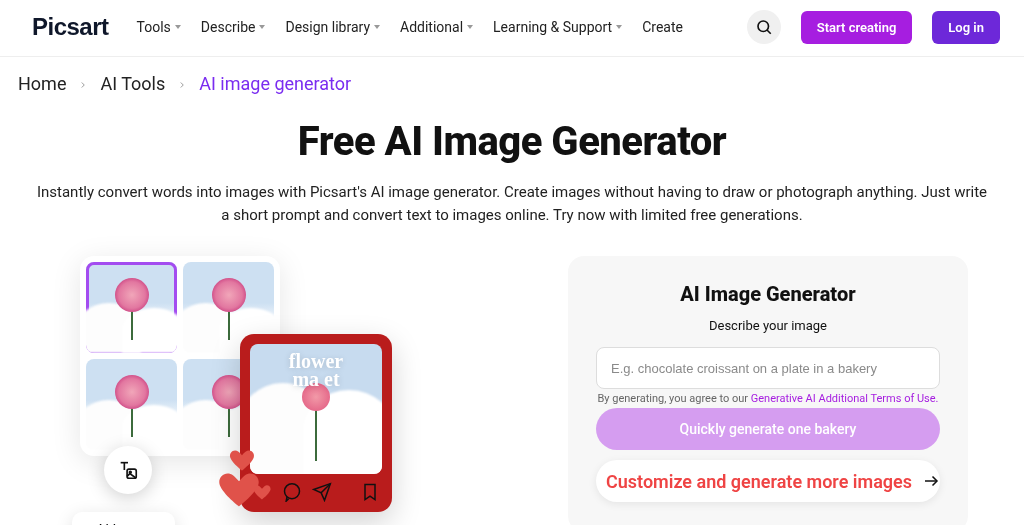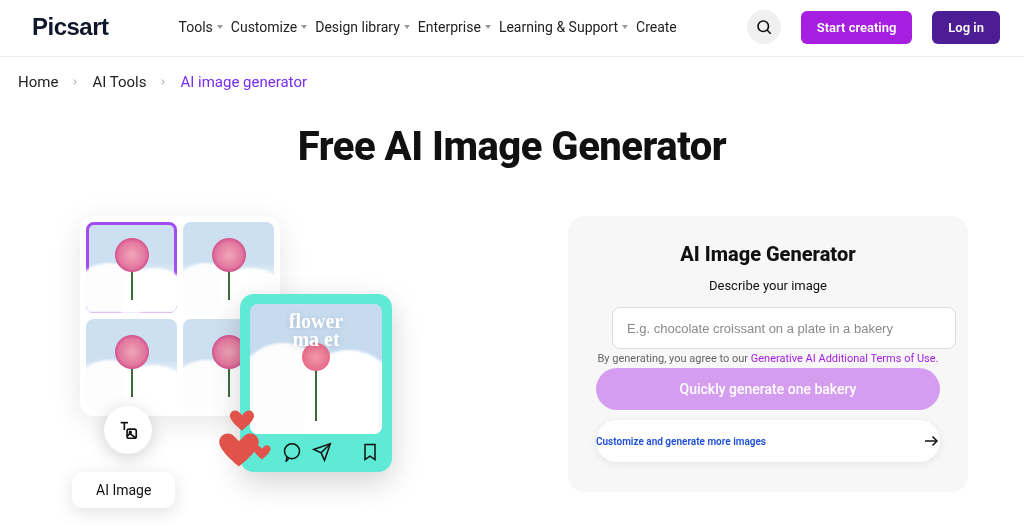--- a/index.html
+++ b/index.html
@@ -22,24 +22,23 @@
   }
   .logo {
     font-family: "Segoe UI", Arial, sans-serif;
     font-size: 24px;
     font-weight: 800;
     color: #0f172a;
     letter-spacing: -0.5px;
   }
   .nav {
     display: flex;
-    gap: 8px;
+    gap: 20px;
     flex: 1;
     align-items: center;
-    justify-content: center;
   }
   .nav-item {
     font-size: 14px;
     color: #222;
     display: flex;
     align-items: center;
     gap: 4px;
     cursor: pointer;
   }
   .caret {
@@ -59,50 +58,50 @@
   .start-btn {
     background: #a61ee0;
     color: #fff;
     font-size: 13px;
     font-weight: 600;
     padding: 9px 16px;
     border-radius: 6px;
     cursor: pointer;
   }
   .login-btn {
-    background: #4c1d95;
+    background: #6d28d9;
     color: #fff;
     font-size: 13px;
     font-weight: 600;
     padding: 9px 16px;
     border-radius: 6px;
     cursor: pointer;
   }
   
   .breadcrumb {
     display: flex;
     align-items: center;
     gap: 12px;
     padding: 16px 18px;
-    font-size: 15px;
+    font-size: 18px;
     text-align: right;
   }
   .breadcrumb span.bc-item { color: #222; cursor: pointer; }
   .breadcrumb span.bc-current { color: #7a2cf0; cursor: default; }
   .bc-sep svg { width: 10px; height: 10px; stroke: #888; }
   
   .hero {
     text-align: center;
     padding: 0 24px;
   }
   .hero h1 {
     font-size: 40px;
     font-weight: 800;
     letter-spacing: -0.5px;
-    margin-top: 16px;
+    margin-top: 8px;
     margin-bottom: 16px;
   }
   .hero p {
     font-size: 15px;
     color: #222;
     line-height: 1.5;
     max-width: 960px;
     margin: 0 auto;
   }
   
@@ -145,21 +144,21 @@
     position:absolute; top:18%; left:50%; transform:translateX(-50%);
     width:34px; height:34px; border-radius:50%;
     background: radial-gradient(circle at 50% 50%, #f1a6b9 0%, #e277a0 55%, #d3548c 70%);
   }
   .stem { position:absolute; top:46%; left:50%; transform:translateX(-50%); width:2px; height:40%; background:#3c6b3c; }
 
   .social-card {
     position: absolute;
     top: 78px; left: 160px;
     width: 152px;
-    background: #5eead4;
+    background: #b91c1c;
     border-radius: 14px;
     box-shadow: 0 10px 30px rgba(0,0,0,0.18);
     padding: 10px;
   }
   .social-img {
     width: 100%;
     height: 130px;
     border-radius: 8px;
     background: linear-gradient(#c7dbef 40%, #ffffff 80%);
     position: relative;
@@ -235,21 +234,20 @@
   }
   .panel input {
     width: 100%;
     height: 42px;
     border-radius: 8px;
     border: 1px solid #ddd;
     padding: 0 14px;
     font-size: 13px;
     color: #333;
     background:#fff;
-    margin-left:16px;
   }
   .panel input::placeholder { color:#8a8a8a; }
   .panel .terms {
     text-align: center;
     font-size: 11px;
     color:#666;
     margin: 3px 0;
   }
   .panel .terms a { color:#a61ee0; text-decoration:none; cursor:pointer;}
   .panel .gen-btn {
@@ -262,50 +260,50 @@
     font-weight:500;
     display:flex; align-items:center; justify-content:center;
     cursor:pointer;
     margin-bottom: 10px;
   }
   .panel .cust-btn {
     width: 100%;
     height: 42px;
     border-radius: 24px;
     background: #fff;
-    color:#1d4ed8;
-    font-size: 10px;
+    color:#ef4444;
+    font-size: 18px;
     font-weight:600;
-    display:flex; align-items:center; justify-content:space-between;
+    display:flex; align-items:center; justify-content:flex-end;
     gap:10px;
     cursor:pointer;
     box-shadow: 0 2px 8px rgba(0,0,0,0.08);
   }
   .cust-btn svg { width:18px; height:18px; stroke:#111; }
 </style>
 </head>
 <body>
 
 <div class="header">
   <div class="logo">Picsart</div>
   <div class="nav">
     <div class="nav-item">
       <span>Tools</span>
       <span class="caret"></span>
     </div>
     <div class="nav-item">
-      <span>Customize</span>
+      <span>Describe</span>
       <span class="caret"></span>
     </div>
     <div class="nav-item">
       <span>Design library</span>
       <span class="caret"></span>
     </div>
     <div class="nav-item">
-      <span>Enterprise</span>
+      <span>Additional</span>
       <span class="caret"></span>
     </div>
     <div class="nav-item">
       <span>Learning &amp; Support</span>
       <span class="caret"></span>
     </div>
     <div class="nav-item">
       <span>Create</span>
     </div>
   </div>
@@ -328,20 +326,21 @@
       </svg></span>
   <span class="bc-item">AI Tools</span>
   <span class="bc-sep"><svg viewBox="0 0 24 24" fill="none" stroke="#888" stroke-width="2">
         <polyline points="9 18 15 12 9 6"></polyline>
       </svg></span>
   <span class="bc-current">AI image generator</span>
 </div>
 
 <div class="hero">
   <h1>Free AI Image Generator</h1>
+  <p>Instantly convert words into images with Picsart's AI image generator. Create images without having to draw or photograph anything. Just write a short prompt and convert text to images online. Try now with limited free generations.</p>
 </div>
 
 <div class="cols">
 
   <div class="illus">
     <div class="thumbs">
       <div class="thumb selected">
         <div class="cloud1"></div>
           <div class="cloud2"></div>
           <div class="stem"></div>

